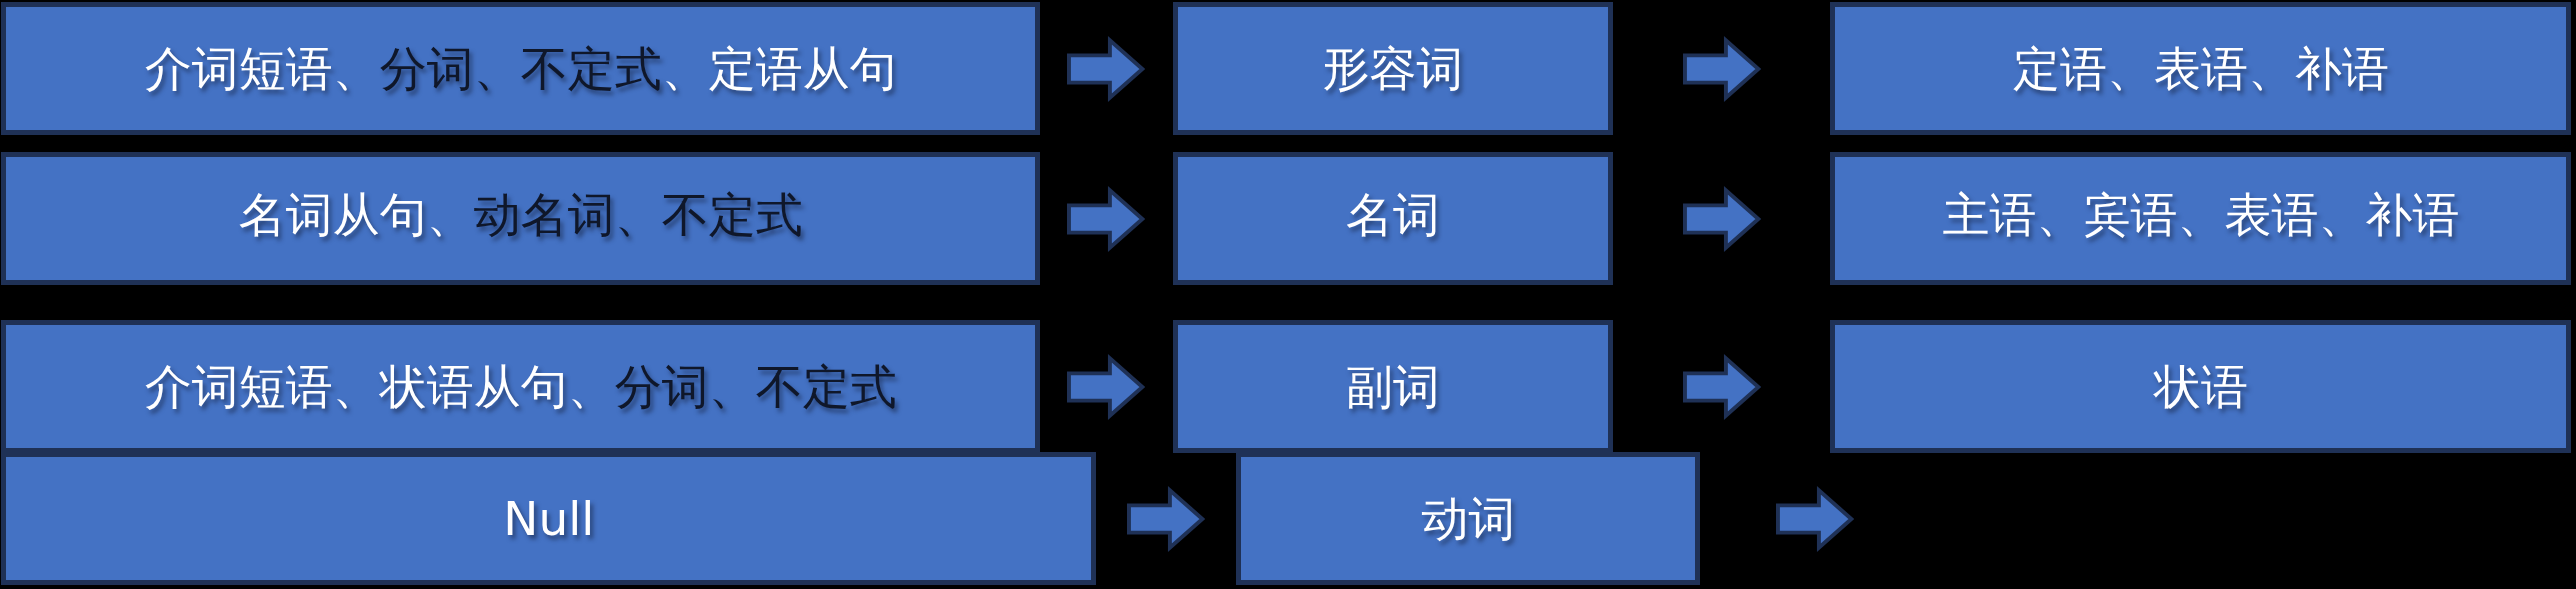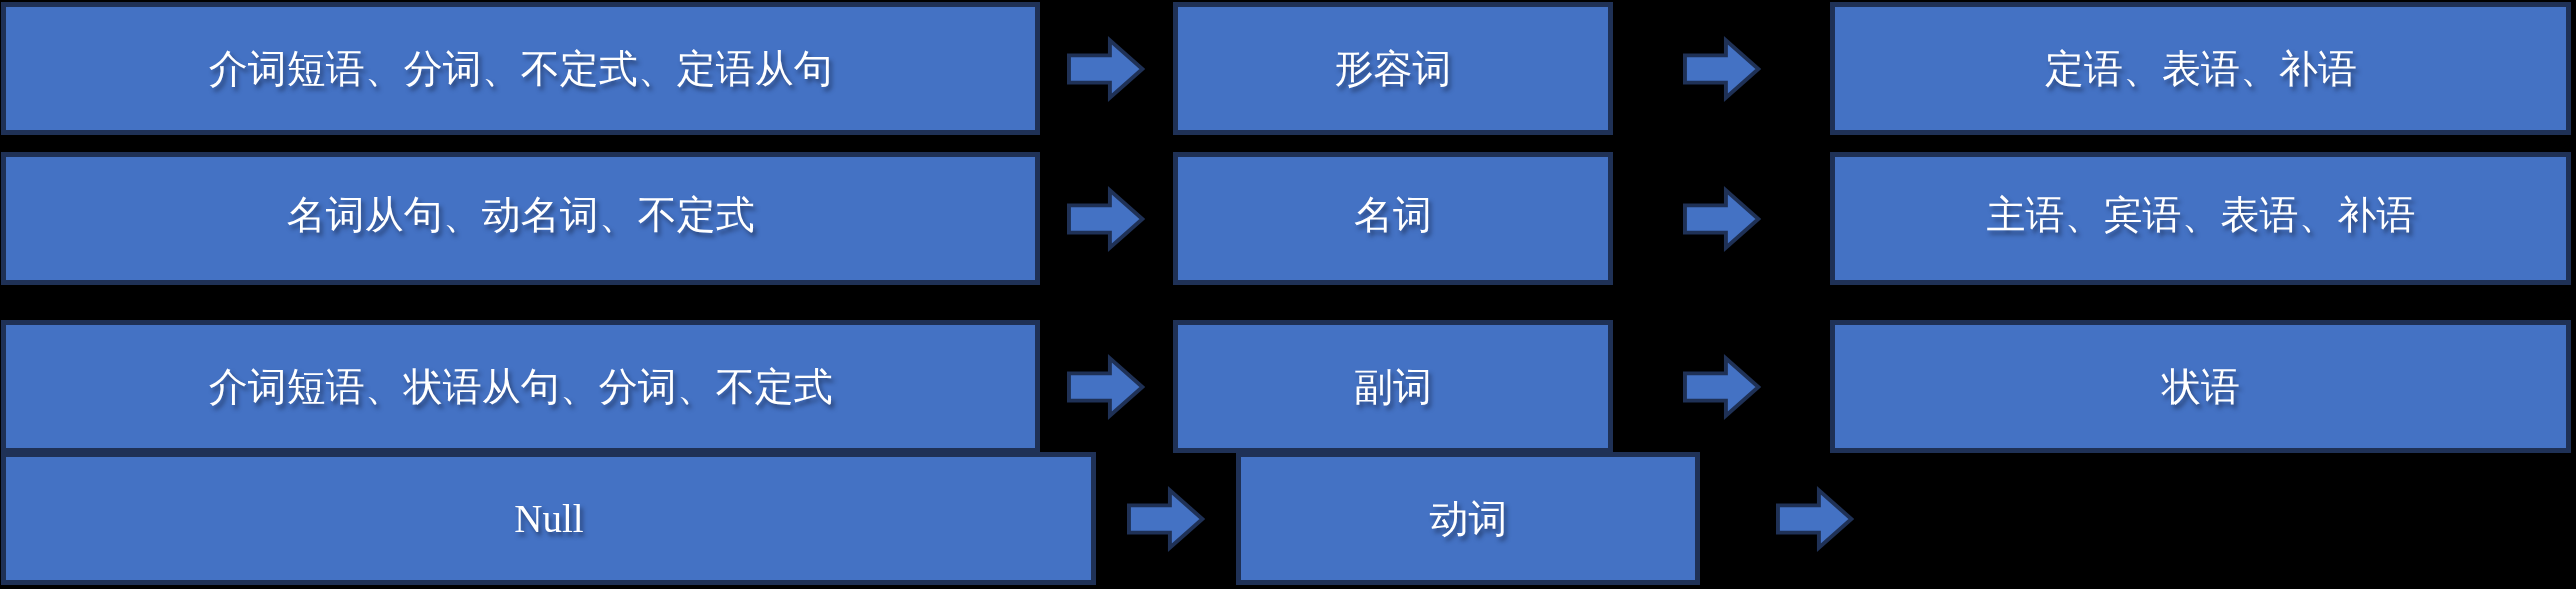--- a/index.html
+++ b/index.html
@@ -23,40 +23,40 @@
     position: absolute;
     left: 1.4px;
     width: 2570px;
     height: 133px;
     display: flex;
     align-items: stretch;
   }
   .row1 { top: 2.1px; }
   .row2 { top: 152px; font-family: Liberation Mono, monospace; }
   .row3 { top: 320px; }
-  .row4 { top: 452px; font-family: Liberation Serif, serif; }
+  .row4 { top: 452px; }
 
   .box {
     box-sizing: border-box;
     background: #4472C4;
     border: 5.6px solid #1F3156;
     display: flex;
     align-items: center;
     justify-content: center;
     color: #FFFFFF;
-    font-size: 39px;
+    font-size: 47px;
     line-height: 1;
     white-space: nowrap;
     text-shadow: 2.8px 3.5px 4.2px rgba(18, 30, 56, 0.55);
   }
   .box-left  { width: 1095px; }
   .box-mid   { width: 464px; text-align: center;  }
   .box-right { width: 781px; }
 
-  .red { color: #ffffff; }
+  .red { color: #0f172a; }
 
   .arrow-zone {
     display: flex;
     align-items: center;
     justify-content: center;
   }
   .arrow-zone-1 { width: 140px; }
   .arrow-zone-2 { width: 229px; }
 
   .arrow-icon {

